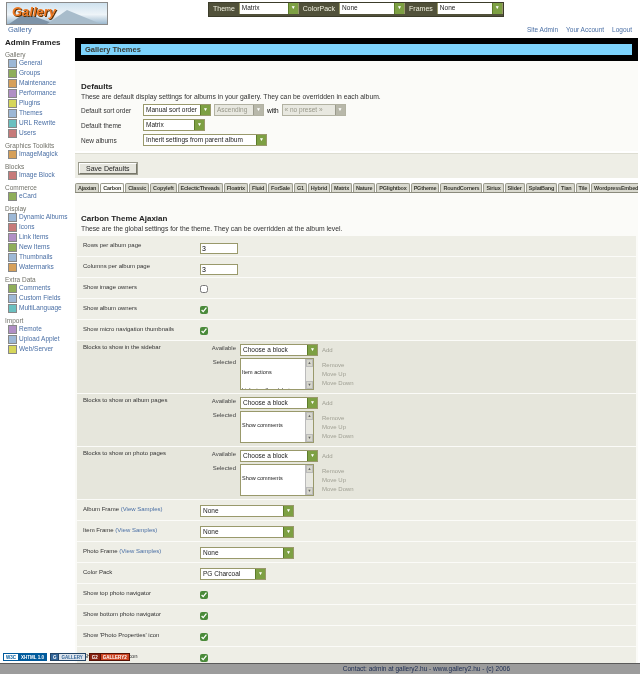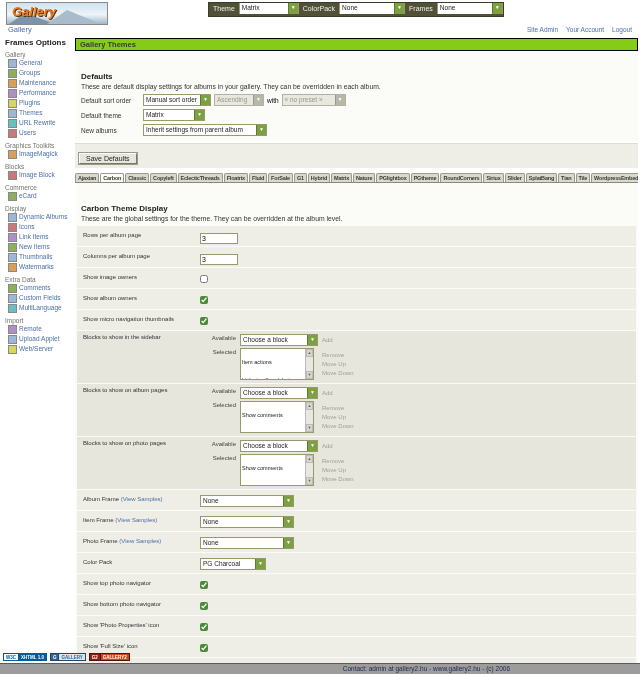--- a/index.html
+++ b/index.html
@@ -34,21 +34,21 @@
   .sidebar{width:75px;padding:2px 0 0 5px;box-sizing:border-box;}
   .sb-title{font-size:8px;font-weight:bold;color:#222;margin-bottom:2px;}
   .sb-head{font-size:6.5px;color:#73736a;margin:4px 0 1px 0;}
   .sb-item{display:flex;align-items:center;gap:2px;margin:0 0 1px 3px;cursor:pointer;line-height:8.5px;}
   .sb-item .lbl2{font-size:6.5px;color:#4a6fa5;white-space:nowrap;}
   .icn{width:7px;height:7px;border:1px solid #888;flex:0 0 auto;}
   .c1{background:#9db8d6;} .c2{background:#8fae5a;} .c3{background:#d6a05a;}
   .c4{background:#b08fc6;} .c5{background:#d6d65a;} .c6{background:#6ac0c0;} .c7{background:#c67a7a;}
 
   .main{width:563px;box-sizing:border-box;padding-top:2px;}
-  .ptitle{background:#84cc16;border:1px solid #000000;font-size:7.5px;font-weight:bold;color:#3a3a32;padding:1px 4px;}
+  .ptitle{background:#7dd3fc;border:6px solid #000000;font-size:7.5px;font-weight:bold;color:#3a3a32;padding:1px 4px;}
   .panel{background:#fbfbf8;padding:19px 2px 2px 2px;}
   .h2{font-size:8px;font-weight:bold;color:#222;margin:2px 0 2px 4px;}
   .desc{font-size:6.8px;color:#333;margin:0 0 4px 4px;}
 
   
   .drow{display:flex;align-items:center;margin:0 0 3px 4px;}
   .drow .dlbl{width:62px;font-size:6.5px;color:#333;}
   .drow .dctl{display:flex;align-items:center;gap:3px;font-size:6.5px;}
   .saveband{background:#eeeee6;border-top:1px solid #ddddd2;padding:3px 4px;margin-top:2px;}
   .btn{font-family:"Liberation Sans",sans-serif;font-size:7px;background:#e6e6de;border:1px solid;border-color:#fff #77776a #77776a #fff;outline:1px solid #9a9a8c;padding:1px 6px;cursor:pointer;color:#222;}
@@ -127,21 +127,21 @@
     <span class="usernav">
       <a class="lnk">Site Admin</a>
       <a class="lnk">Your Account</a>
       <a class="lnk">Logout</a>
     </span>
   </div>
 
   <div class="layout">
 
     <div class="sidebar">
-      <div class="sb-title">Frames Options</div>
+      <div class="sb-title">Admin Frames</div>
 
       <div class="sb-head">Gallery</div>
       <div class="sb-item">
           <span class="icn c1"></span>
           <span class="lbl2">General</span>
         </div>
       <div class="sb-item">
           <span class="icn c2"></span>
           <span class="lbl2">Groups</span>
         </div>
@@ -312,21 +312,21 @@
         <span class="tab">RoundCorners</span>
         <span class="tab">Siriux</span>
         <span class="tab">Slider</span>
         <span class="tab">SplatBang</span>
         <span class="tab">Tian</span>
         <span class="tab">Tile</span>
         <span class="tab">WordpressEmbedded</span>
       </div>
 
       <div class="panel">
-        <div class="h2">Carbon Theme Display</div>
+        <div class="h2">Carbon Theme Ajaxian</div>
         <div class="desc">These are the global settings for the theme. They can be overridden at the album level.</div>
 
         <div class="srow">
           <span class="slbl">Rows per album page</span>
           <span class="sctl"><input type="text" class="tinput n34" value="3" style=""></span>
         </div>
         <div class="srow">
           <span class="slbl">Columns per album page</span>
           <span class="sctl"><input type="text" class="tinput n34" value="3" style=""></span>
         </div>

